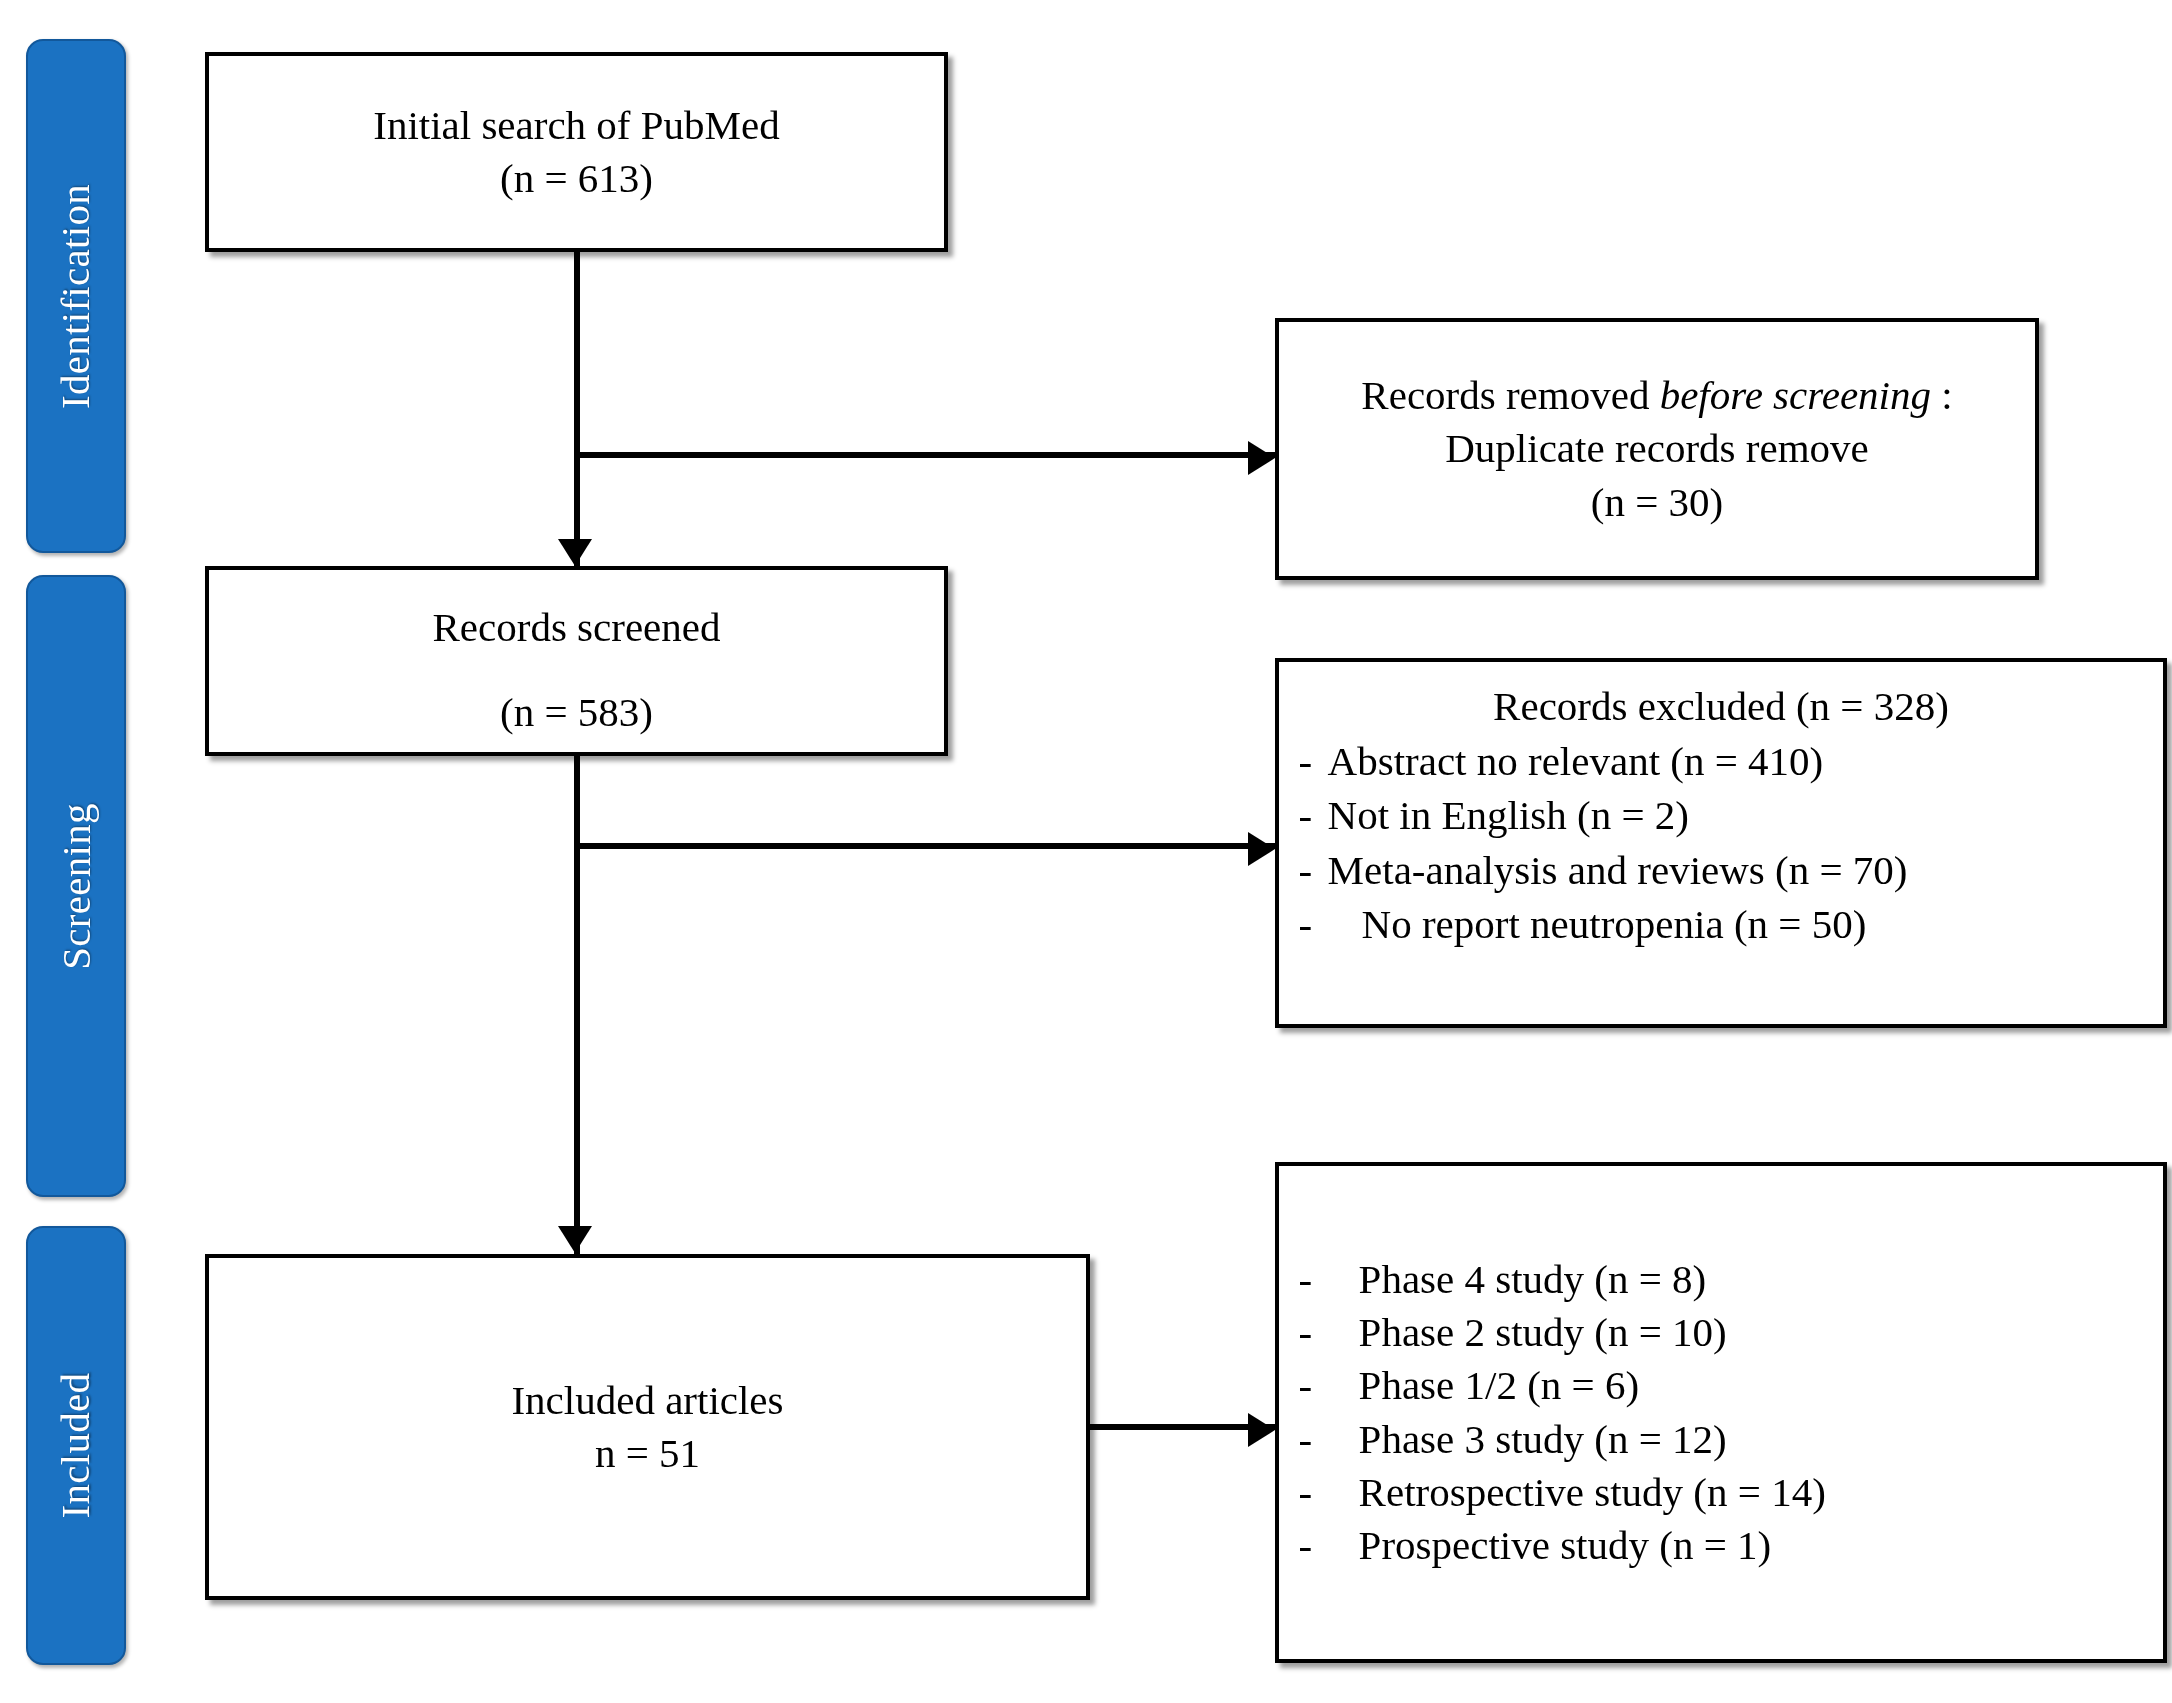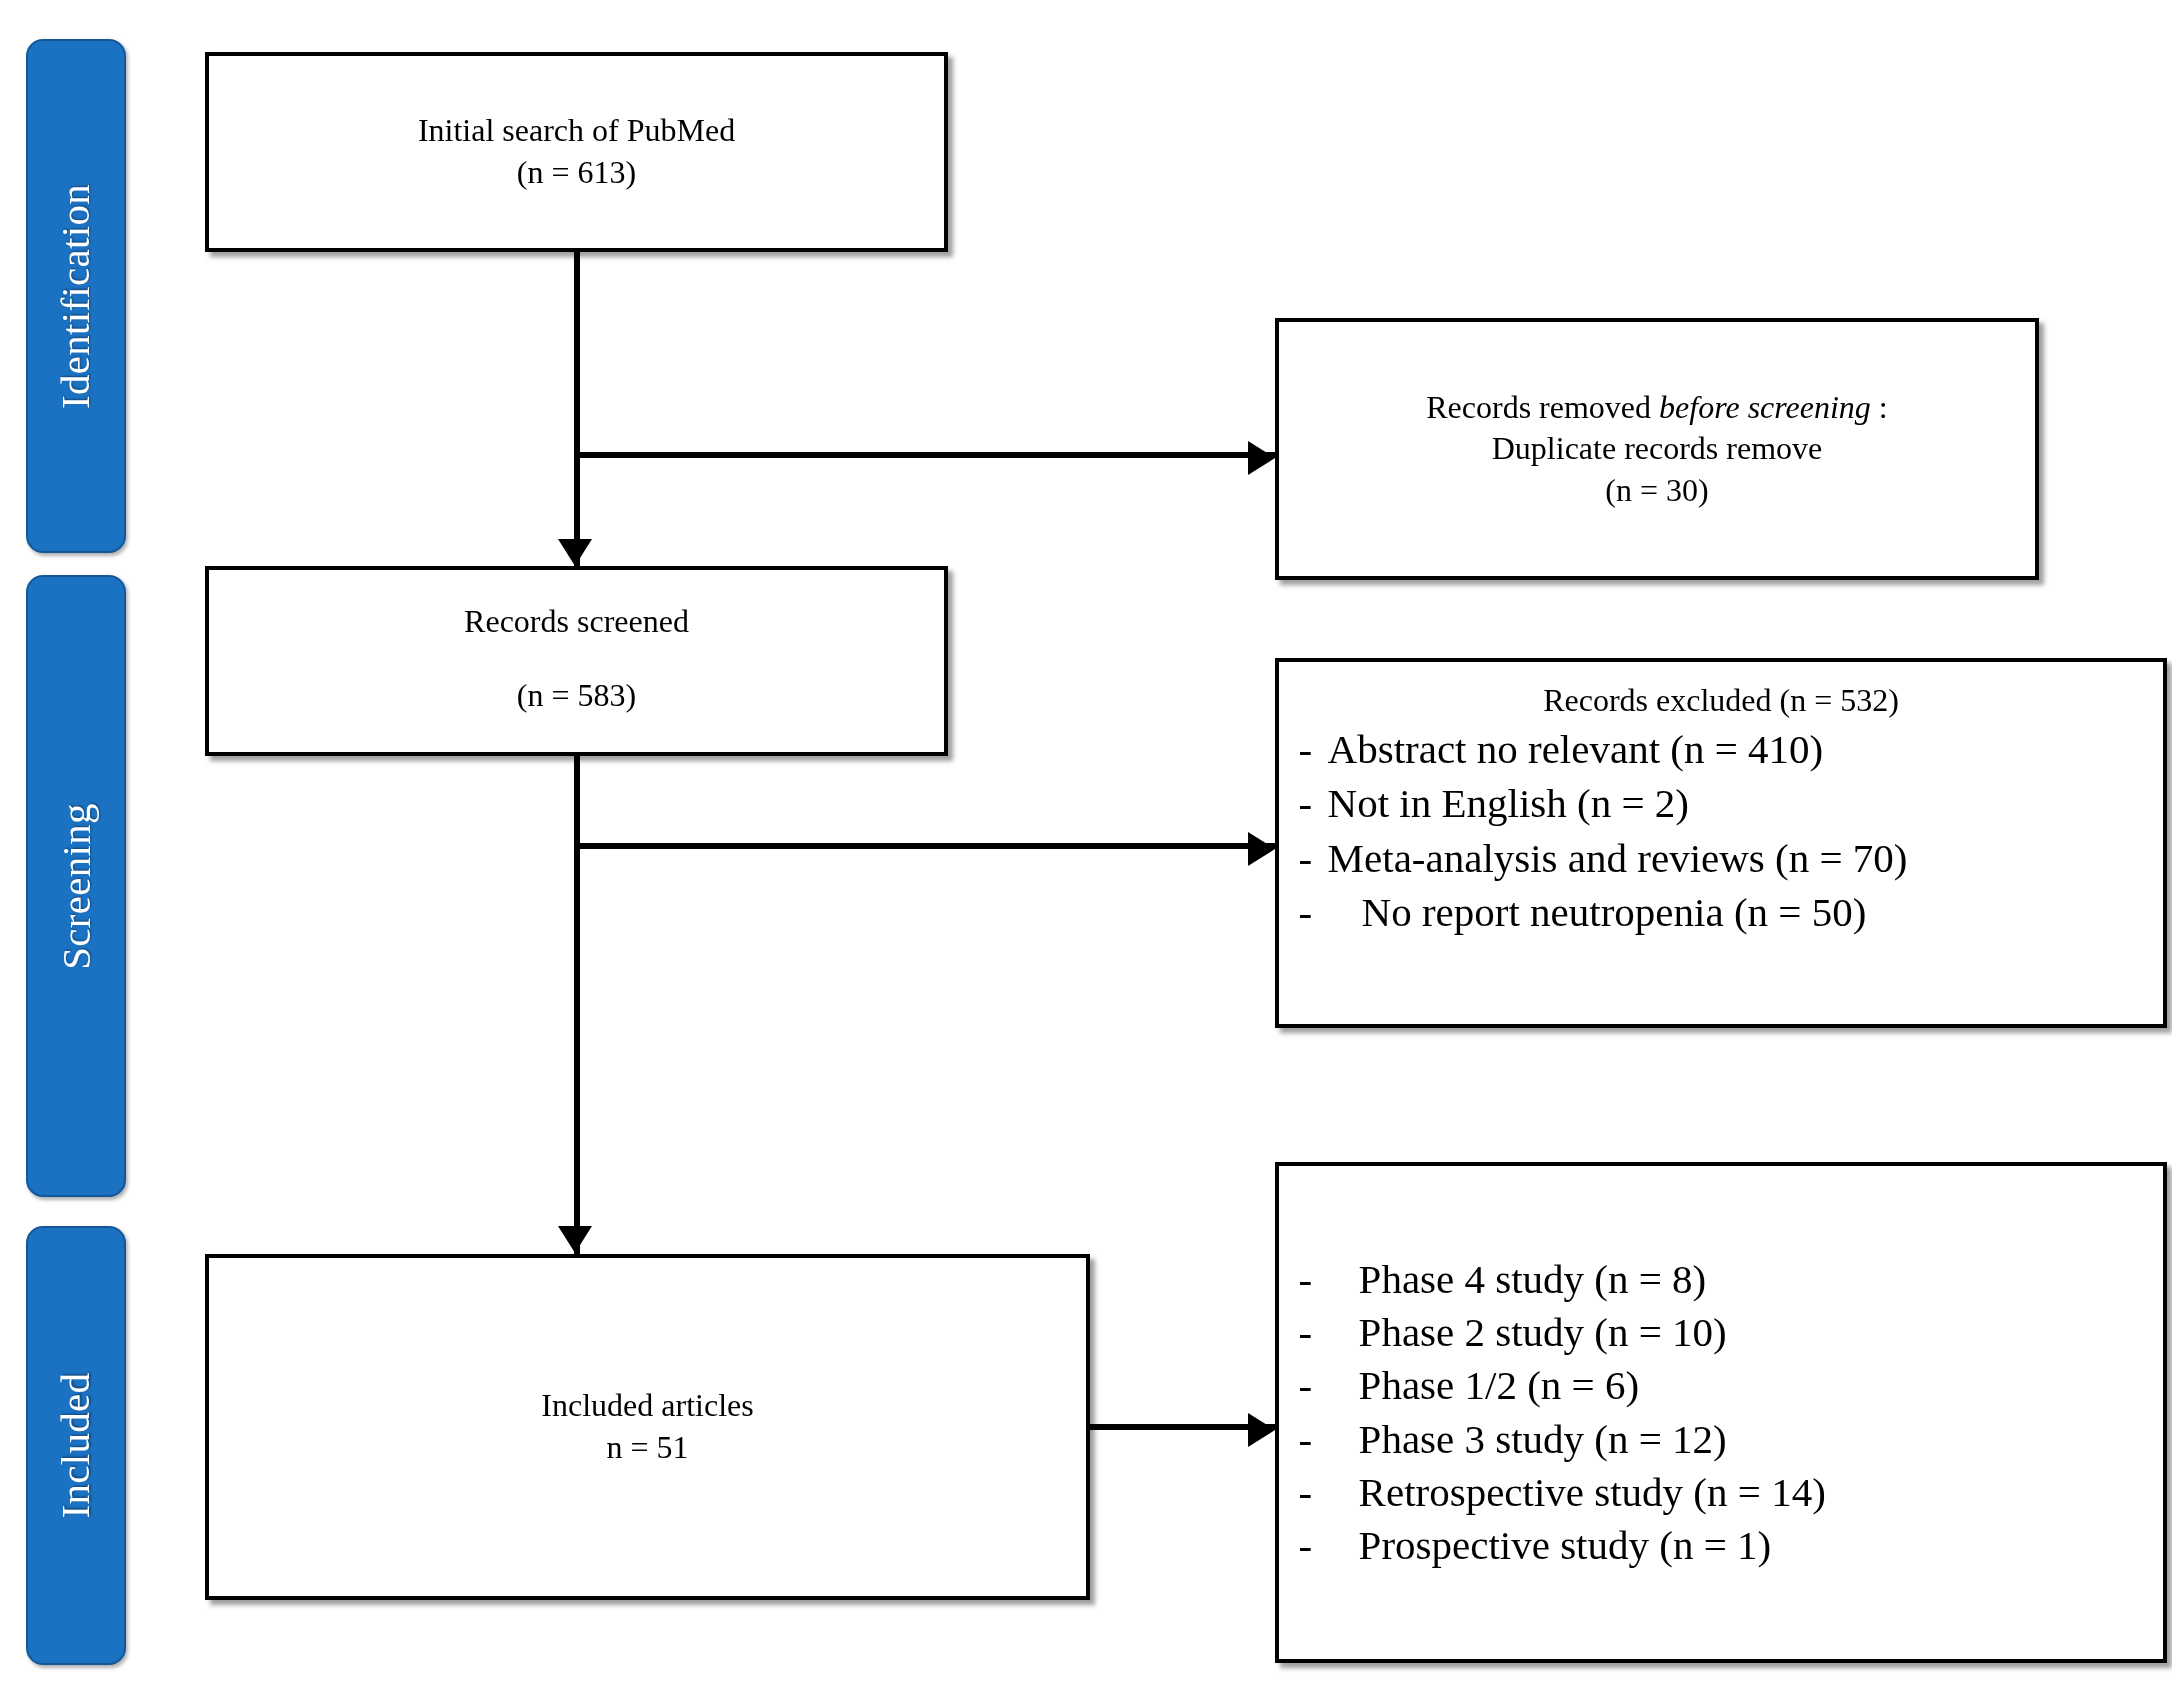--- a/index.html
+++ b/index.html
@@ -54,21 +54,21 @@
     position: absolute;
     background: #ffffff;
     border: 4.6px solid #000000;
     box-sizing: border-box;
     box-shadow: 4.6px 5.2px 4.6px rgba(0,0,0,0.38);
     display: flex;
     flex-direction: column;
     justify-content: center;
   }
   .flow-box .box-text {
-    font-size: 32px;
+    font-size: 41px;
     line-height: 1.30;
     color: #000000;
     padding: 0 17px;
   }
   .center-text { text-align: center; }
 
   .box-heading { text-align: center; }
   .italic { font-style: italic; }
 
   
@@ -198,21 +198,21 @@
     <div class="box-text center-text">Duplicate records remove</div>
     <div class="box-text center-text">(n = 30)</div>
   </div>
 
   <div class="flow-box" id="box-records-screened">
     <div class="box-text center-text">Records screened</div>
     <div class="box-text center-text">(n = 583)</div>
   </div>
 
   <div class="flow-box" id="box-records-excluded">
-    <div class="box-text box-heading">Records excluded (n = 532)</div>
+    <div class="box-text box-heading">Records excluded (n = 328)</div>
     <div class="bullet-list">
       <div class="bullet-row">
         <span class="dash">-</span>
         <span class="txt">Abstract no relevant (n = 410)</span>
       </div>
       <div class="bullet-row">
         <span class="dash">-</span>
         <span class="txt">Not in English (n = 2)</span>
       </div>
       <div class="bullet-row">

